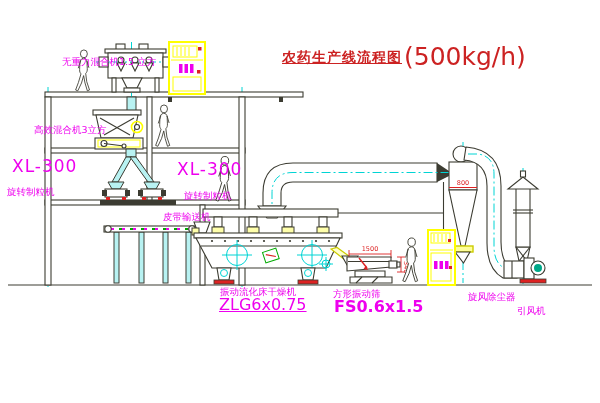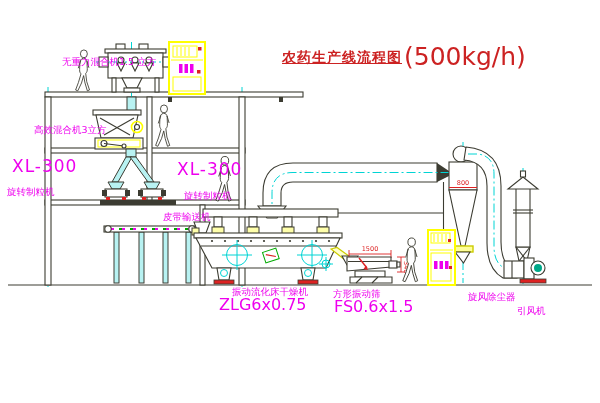--- a/index.html
+++ b/index.html
@@ -306,22 +306,22 @@
   <div class="lbl lbl-s" style="left:62px;top:20px;margin-top:37px;">无重力混合机1.5 立方</div>
   <div class="lbl lbl-s" style="left:34px;top:125px;">高效混合机3立方</div>
 
   <div class="lbl lbl-m" style="left:12px;top:158px;">XL-300</div>
   <div class="lbl lbl-s" style="left:7px;top:187px;">旋转制粒机</div>
   <div class="lbl lbl-m" style="left:177px;top:161px;">XL-300</div>
   <div class="lbl lbl-s" style="left:184px;top:191px;">旋转制粒机</div>
 
   <div class="lbl lbl-s" style="left:150px;top:212px;margin-left:13px;">皮带输送机</div>
 
-  <div class="lbl lbl-s" style="left:232px;top:287px;text-align:center;">振动流化床干燥机</div>
-  <div class="lbl lbl-mod" style="left:219px;top:297px;">ZLG6x0.75</div>
+  <div class="lbl lbl-s" style="left:220px;top:287px;text-align:center;">振动流化床干燥机</div>
+  <div class="lbl lbl-mod" style="left:219px;top:297px;text-decoration:underline;">ZLG6x0.75</div>
 
   <div class="lbl lbl-s" style="left:333px;top:289px;">方形振动筛</div>
-  <div class="lbl lbl-mod" style="left:334px;top:299px;">FS0.6x1.5</div>
+  <div class="lbl lbl-mod" style="left:334px;top:299px;font-weight:bold;">FS0.6x1.5</div>
 
   <div class="lbl lbl-s" style="left:468px;top:292px;">旋风除尘器</div>
   <div class="lbl lbl-s" style="left:517px;top:306px;">引风机</div>
 
 </div>
 
 </body></html>

